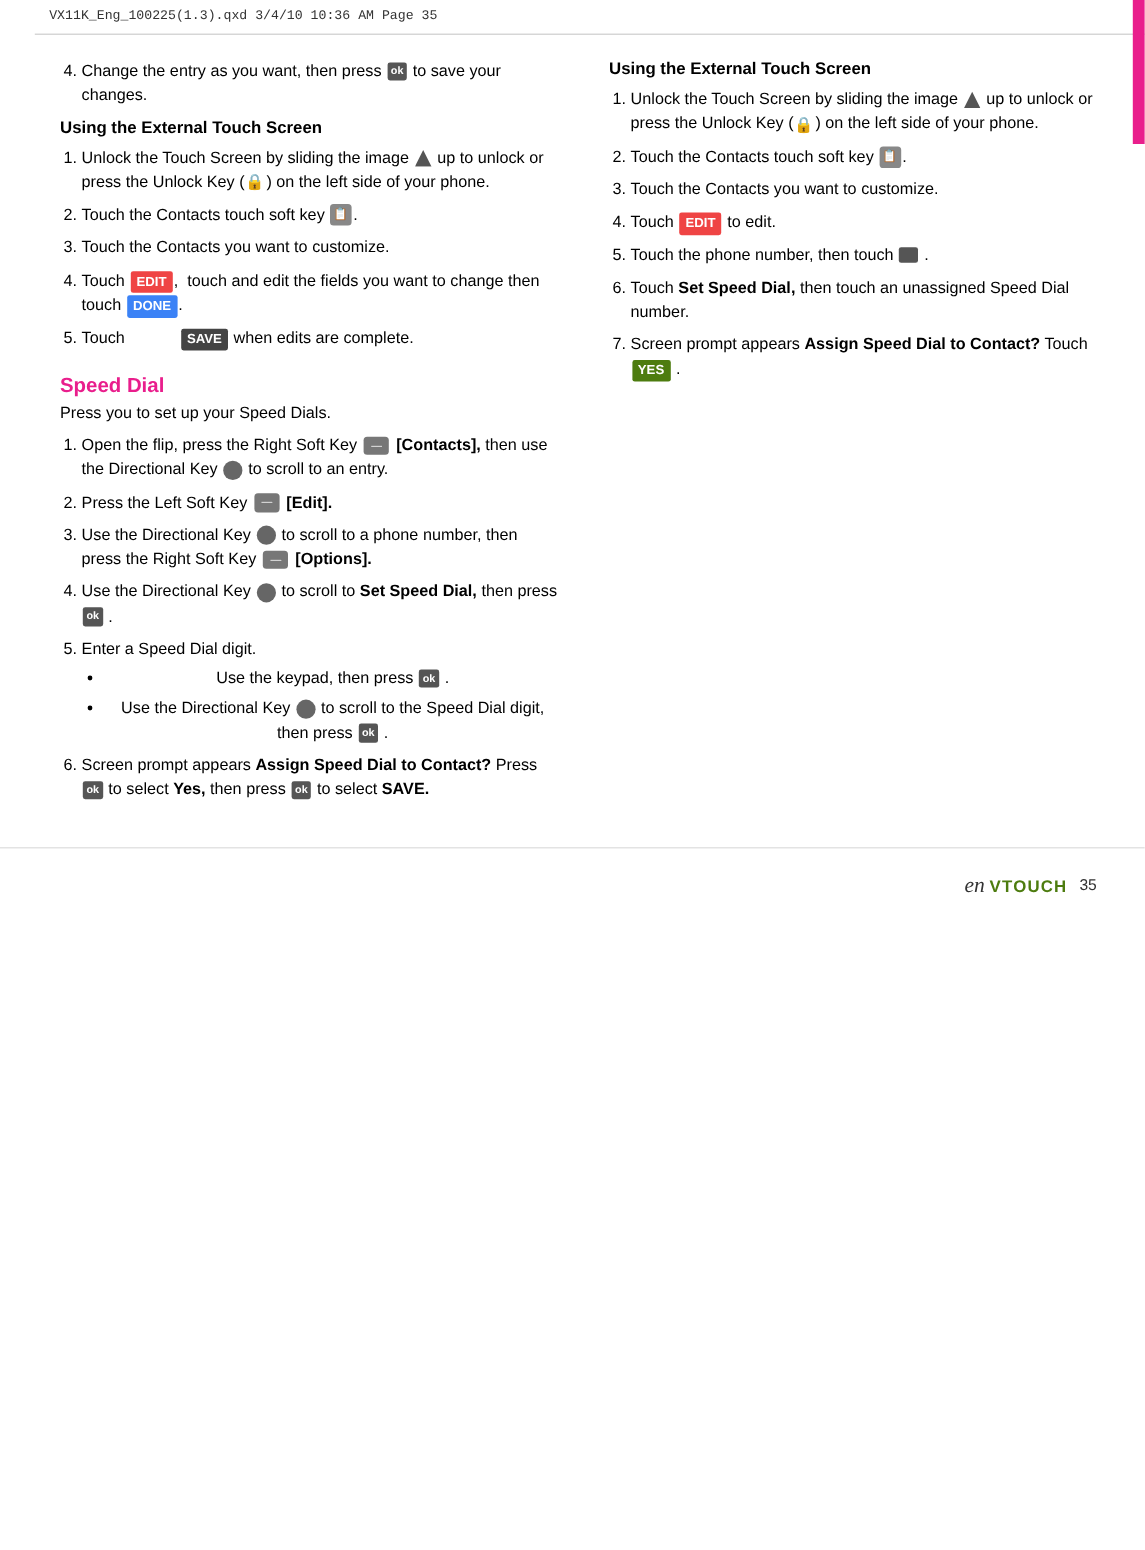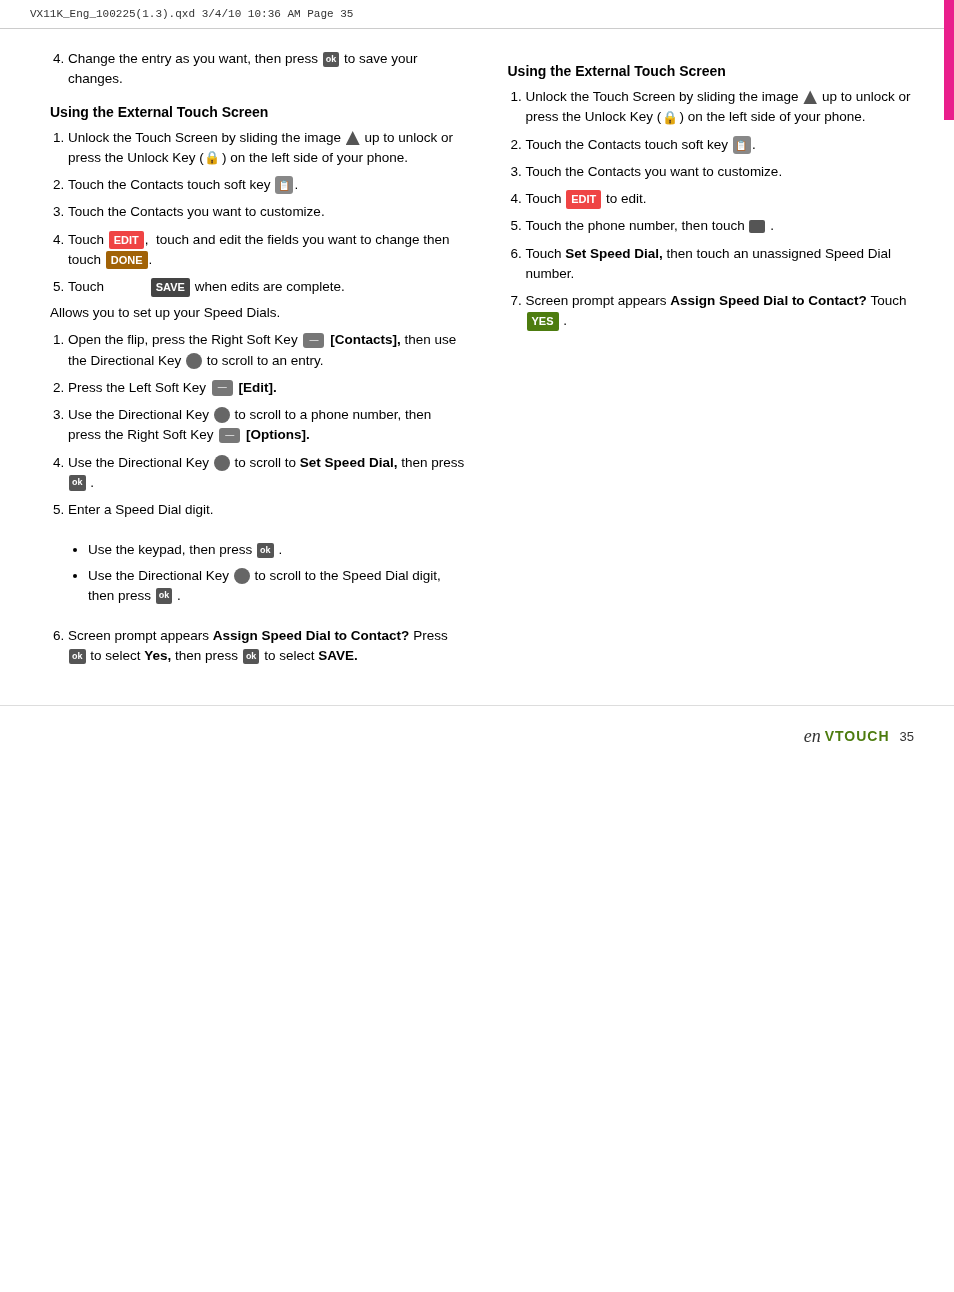--- a/index.html
+++ b/index.html
@@ -9,22 +9,23 @@
       background: #fff;
       font-family: Arial, sans-serif;
       font-size: 14px;
       color: #000;
       position: relative;
     }
     .page-header {
       font-family: 'Courier New', monospace;
       font-size: 11px;
       color: #333;
-      padding: 8px 30px;
+      padding: 8px 12px;
       border-bottom: 1px solid #ccc;
+      margin-left: 29px;
     }
     .pink-bar {
       position: absolute;
       top: 0;
       right: 0;
       width: 10px;
       height: 120px;
       background: #e91e8c;
     }
     .content {
@@ -37,21 +38,20 @@
       max-width: 420px;
     }
     .col-right {
       flex: 1;
       max-width: 420px;
     }
     .section-heading {
       font-weight: bold;
       font-size: 14px;
       margin-bottom: 8px;
-      margin-top: 14px;
     }
     .section-title {
       color: #e91e8c;
       font-weight: bold;
       font-size: 17px;
       margin-bottom: 4px;
       margin-top: 20px;
     }
     .section-desc {
       font-size: 13.5px;
@@ -61,40 +61,41 @@
       padding-left: 18px;
       margin-bottom: 8px;
     }
     ol li {
       font-size: 13.5px;
       margin-bottom: 7px;
       line-height: 1.5;
     }
     ul {
       padding-left: 20px;
-      margin: 20px 0;
+      margin: 4px 0;
+      text-align: center;
     }
     ul li {
       font-size: 13.5px;
       margin-bottom: 5px;
       line-height: 1.5;
       list-style-type: disc;
     }
     .kbd-btn {
       display: inline-block;
       background: #555;
       color: #fff;
       font-weight: bold;
       font-size: 11px;
       padding: 1px 5px;
       border-radius: 2px;
       margin: 0 1px;
     }
     .kbd-btn.done {
-      background: #a16207;
+      background: #3b82f6;
     }
     .kbd-btn.save {
       background: #444;
       margin-left: 43px;
     }
     .kbd-btn.edit {
       background: #ef4444;
     }
     .kbd-btn.yes {
       background: #4d7c0f;
@@ -237,22 +238,25 @@
         Touch the Contacts you want to customize.
       </li>
       <li>
         Touch <span class="kbd-btn edit">EDIT</span>, &nbsp;touch and edit the fields you want to change then touch <span class="kbd-btn done">DONE</span>.
       </li>
       <li>
         Touch <span class="kbd-btn save">SAVE</span> when edits are complete.
       </li>
     </ol>
 
+    <div class="section-title">
+      <span>Speed Dial</span>
+    </div>
     <div class="section-desc">
-      <span>Allows you to set up your Speed Dials.</span>
+      <span>Press you to set up your Speed Dials.</span>
     </div>
 
 
     <ol>
       <li>
         Open the flip, press the Right Soft Key <span class="soft-key-icon">—</span> <strong>[Contacts],</strong> then use the Directional Key <span class="dir-icon"></span> to scroll to an entry.
       </li>
       <li>
         Press the Left Soft Key <span class="soft-key-icon">—</span> <strong>[Edit].</strong>
       </li>

